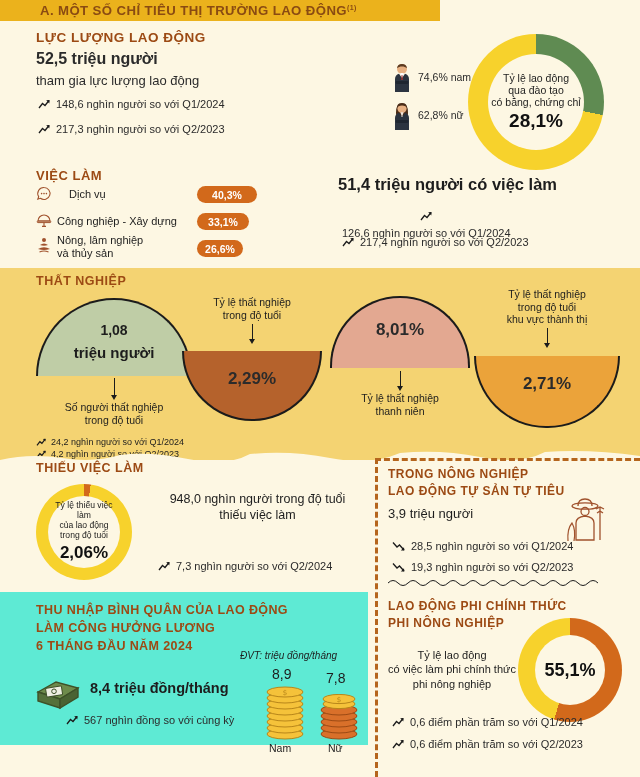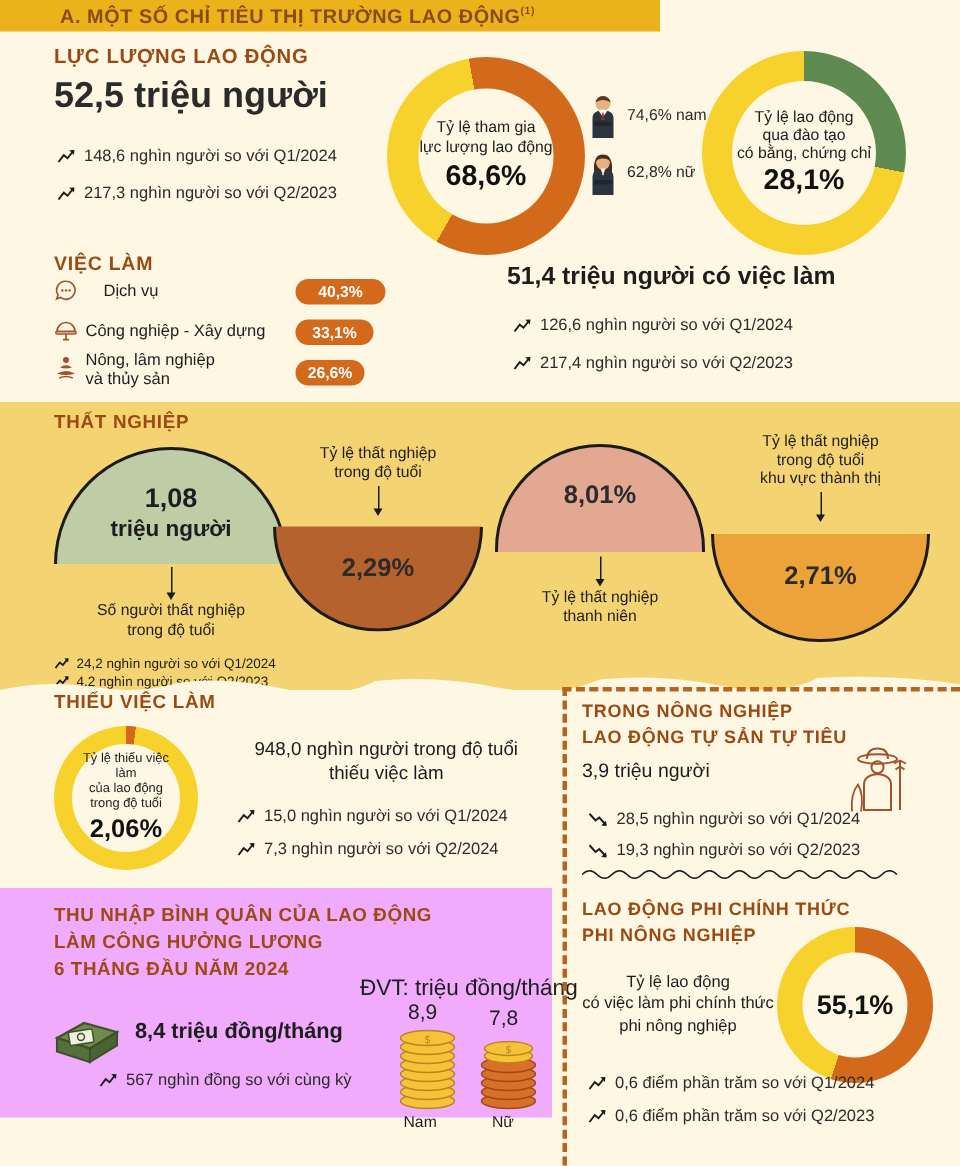--- a/index.html
+++ b/index.html
@@ -23,21 +23,21 @@
   }
   .title-band .sup { font-size: 7px; vertical-align: super; }
 
   
   .sec-head {
     color: #9C4A14; font-weight: bold; letter-spacing: .5px;
   }
 
   
   .lluong-head { position: absolute; left: 36px; top: 30px; font-size: 13.5px; }
-  .lluong-big  { position: absolute; left: 36px; top: 50px; font-size: 24px; font-weight: bold; color: #2B2B2B;}
+  .lluong-big  { position: absolute; left: 36px; top: 50px; font-size: 16px; font-weight: bold; color: #2B2B2B;}
   .lluong-sub  { position: absolute; left: 36px; top: 73px; font-size: 13px; color: #2B2B2B;}
   .chg { display: flex; align-items: center; gap: 5px; font-size: 11px; color: #2B2B2B; white-space: nowrap;}
   .chg svg { flex: 0 0 auto; }
   .ll-chg1 { position: absolute; left: 38px; top: 98px; }
   .ll-chg2 { position: absolute; left: 38px; top: 123px; }
 
   
   .donut { position: absolute; border-radius: 50%; }
   .donut .hole {
     position: absolute; border-radius: 50%; background: #FDF7E3;
@@ -66,21 +66,21 @@
   
   .vl-head { position: absolute; left: 36px; top: 168px; font-size: 13px; }
   .vl-row { position: absolute; display: flex; align-items: center; }
   .vl-label { font-size: 11px; color: #1D1D1D; line-height: 1.15; }
   .pill {
     position: absolute; height: 17px; border-radius: 9px; background: #D2691B;
     color: #fff; font-size: 10.5px; font-weight: bold;
     display: flex; align-items: center; justify-content: center;
   }
   .emp-big { position: absolute; left: 338px; top: 175px; font-size: 16.5px; font-weight: bold; color: #1D1D1D; white-space: nowrap; text-align: center;}
-  .emp-c1 { position: absolute; left: 342px; top: 211px; }
+  .emp-c1 { position: absolute; left: 342px; top: 211px; flex-direction: column; }
   .emp-c2 { position: absolute; left: 342px; top: 236px; }
 
   
   .unemp-band {
     position: absolute; left: 0; top: 268px; width: 640px; height: 192px;
     background: #F4D372; overflow: hidden;
   }
   .unemp-head { position: absolute; left: 36px; top: 6px; font-size: 12.5px; color: #9C4A14; font-weight: bold; letter-spacing:.5px;}
 
   .dome {
@@ -110,27 +110,27 @@
   #donut-under { left: 36px; top: 484px; width: 96px; height: 96px;
     background: conic-gradient(from 0deg, #D2691B 0deg 8deg, #F7D22C 8deg 360deg); }
   #donut-under .hole { left: 12px; top: 12px; width: 72px; height: 72px; background: #FDF7E3;}
   .tvl-big { position: absolute; left: 150px; top: 492px; width: 215px; text-align: center; font-size: 12.5px; line-height: 1.25; color: #1D1D1D;}
   .tvl-c1 { position: absolute; left: 158px; top: 538px; }
   .tvl-c2 { position: absolute; left: 158px; top: 560px; }
 
   
   .income-block {
     position: absolute; left: 0; top: 592px; width: 368px; height: 153px;
-    background: #f0abfc;
+    background: #5eead4;
     text-decoration: underline;
   }
   .inc-head { position: absolute; left: 36px; top: 10px; font-size: 12.5px; line-height: 1.42; color: #9C4A14; font-weight: bold; letter-spacing:.4px;}
   .inc-big { position: absolute; left: 90px; top: 88px; font-size: 14.5px; font-weight: bold; color: #1D1D1D; white-space: nowrap;}
   .inc-chg { position: absolute; left: 66px; top: 122px; }
-  .dvt { position: absolute; left: 240px; top: 650px; font-size: 15px; color: #1D1D1D; white-space: nowrap;}
+  .dvt { position: absolute; left: 240px; top: 650px; font-size: 10px; color: #1D1D1D; white-space: nowrap; font-style: italic;}
   .coin-val { position: absolute; font-size: 14px; color: #1D1D1D; }
   .coin-lab { position: absolute; font-size: 10.5px; color: #1D1D1D; }
 
   
   .right-panel {
     position: absolute; left: 375px; top: 458px; width: 265px; height: 319px;
     border-left: 3px dashed #B5651D; border-top: 3px dashed #B5651D;
     background: transparent;
   }
   .lds-head { position: absolute; left: 388px; top: 466px; font-size: 12px; line-height: 1.45; }
@@ -153,43 +153,37 @@
 <div class="page">
 
   <div class="title-band">
     <div class="title-txt">
       <span>A. MỘT SỐ CHỈ TIÊU THỊ TRƯỜNG LAO ĐỘNG</span><span class="sup">(1)</span>
     </div>
   </div>
 
   <div class="sec-head lluong-head">LỰC LƯỢNG LAO ĐỘNG</div>
   <div class="lluong-big">52,5 triệu người</div>
+  <div class="lluong-sub">tham gia lực lượng lao động</div>
 
   <div class="chg ll-chg1">
     <svg width="13" height="11" viewBox="0 0 13 11">
       <path d="M1 9 L4.5 4.5 L7 6.5 L11 1.5" stroke="#1B1B1B" stroke-width="1.3" fill="none"></path>
       <path d="M8.2 1.2 L11.6 1 L11.3 4.4 Z" fill="#1B1B1B"></path>
     </svg>
     <span>148,6 nghìn người so với Q1/2024</span>
   </div>
   <div class="chg ll-chg2">
     <svg width="13" height="11" viewBox="0 0 13 11">
       <path d="M1 9 L4.5 4.5 L7 6.5 L11 1.5" stroke="#1B1B1B" stroke-width="1.3" fill="none"></path>
       <path d="M8.2 1.2 L11.6 1 L11.3 4.4 Z" fill="#1B1B1B"></path>
     </svg>
     <span>217,3 nghìn người so với Q2/2023</span>
   </div>
 
-  <div class="donut" id="donut-lfpr">
-    <div class="hole">
-      <div class="donut-cap">Tỷ lệ tham gia</div>
-      <div class="donut-cap">lực lượng lao động</div>
-      <div class="donut-val" style="font-size:19px;margin-top:3px">68,6%</div>
-    </div>
-  </div>
 
   <div class="gender-row g1">
     <svg width="20" height="30" viewBox="0 0 20 30">
       <circle cx="10" cy="7" r="5" fill="#E8B183"></circle>
       <path d="M10 2 a5 5 0 0 1 5 4.2 c-1.5-1-3-1.6-5-1.6 s-3.5 .6-5 1.6 A5 5 0 0 1 10 2z" fill="#5B3A20"></path>
       <path d="M3 30 L3 17 q0-4 4-5.2 L10 16 L13 11.8 q4 1.2 4 5.2 L17 30z" fill="#2C3440"></path>
       <path d="M8 11.6 L10 16 L12 11.6 L10.8 11 L9.2 11z" fill="#fff"></path>
       <path d="M9.6 13 L10.4 13 L10.9 18 L9.1 18z" fill="#9C3030"></path>
       <rect x="3.5" y="19" width="13" height="3" rx="1.4" fill="#1F2630"></rect>
     </svg>
@@ -266,21 +260,21 @@
       <path d="M1 9 L4.5 4.5 L7 6.5 L11 1.5" stroke="#1B1B1B" stroke-width="1.3" fill="none"></path>
       <path d="M8.2 1.2 L11.6 1 L11.3 4.4 Z" fill="#1B1B1B"></path>
     </svg>
     <span>217,4 nghìn người so với Q2/2023</span>
   </div>
 
   <div class="unemp-band">
     <div class="unemp-head">THẤT NGHIỆP</div>
 
     <div class="dome" style="left:36px; top:30px; width:156px; height:78px; background:#BFCDA6;">
-      <div class="shape-txt" style="top:22px; font-size:18px; font-weight:bold;">1,08</div>
+      <div class="shape-txt" style="top:22px; font-size:14px; font-weight:bold;">1,08</div>
       <div class="shape-txt" style="top:44px; font-size:15px; font-weight:bold;">triệu người</div>
     </div>
     <div class="arrow-v" style="left:114px; top:110px; height:18px;"></div>
     <div class="arrow-head down" style="left:110.5px; top:127px;"></div>
     <div class="note" style="left:34px; top:133px; width:160px;">
       <div>Số người thất nghiệp</div>
       <div>trong độ tuổi</div>
     </div>
     <div class="tiny-chg" style="position:absolute; left:36px; top:169px;">
       <svg width="11" height="9" viewBox="0 0 13 11">
@@ -338,27 +332,20 @@
     <div class="hole">
       <div class="donut-cap" style="font-size:8.6px">Tỷ lệ thiếu việc làm</div>
       <div class="donut-cap" style="font-size:8.6px">của lao động</div>
       <div class="donut-cap" style="font-size:8.6px">trong độ tuổi</div>
       <div class="donut-val" style="font-size:17px;margin-top:2px">2,06%</div>
     </div>
   </div>
   <div class="tvl-big">
     <div>948,0 nghìn người trong độ tuổi</div>
     <div>thiếu việc làm</div>
-  </div>
-  <div class="chg tvl-c1">
-    <svg width="13" height="11" viewBox="0 0 13 11">
-      <path d="M1 9 L4.5 4.5 L7 6.5 L11 1.5" stroke="#1B1B1B" stroke-width="1.3" fill="none"></path>
-      <path d="M8.2 1.2 L11.6 1 L11.3 4.4 Z" fill="#1B1B1B"></path>
-    </svg>
-    <span>15,0 nghìn người so với Q1/2024</span>
   </div>
   <div class="chg tvl-c2">
     <svg width="13" height="11" viewBox="0 0 13 11">
       <path d="M1 9 L4.5 4.5 L7 6.5 L11 1.5" stroke="#1B1B1B" stroke-width="1.3" fill="none"></path>
       <path d="M8.2 1.2 L11.6 1 L11.3 4.4 Z" fill="#1B1B1B"></path>
     </svg>
     <span>7,3 nghìn người so với Q2/2024</span>
   </div>
 
   <div class="income-block">

